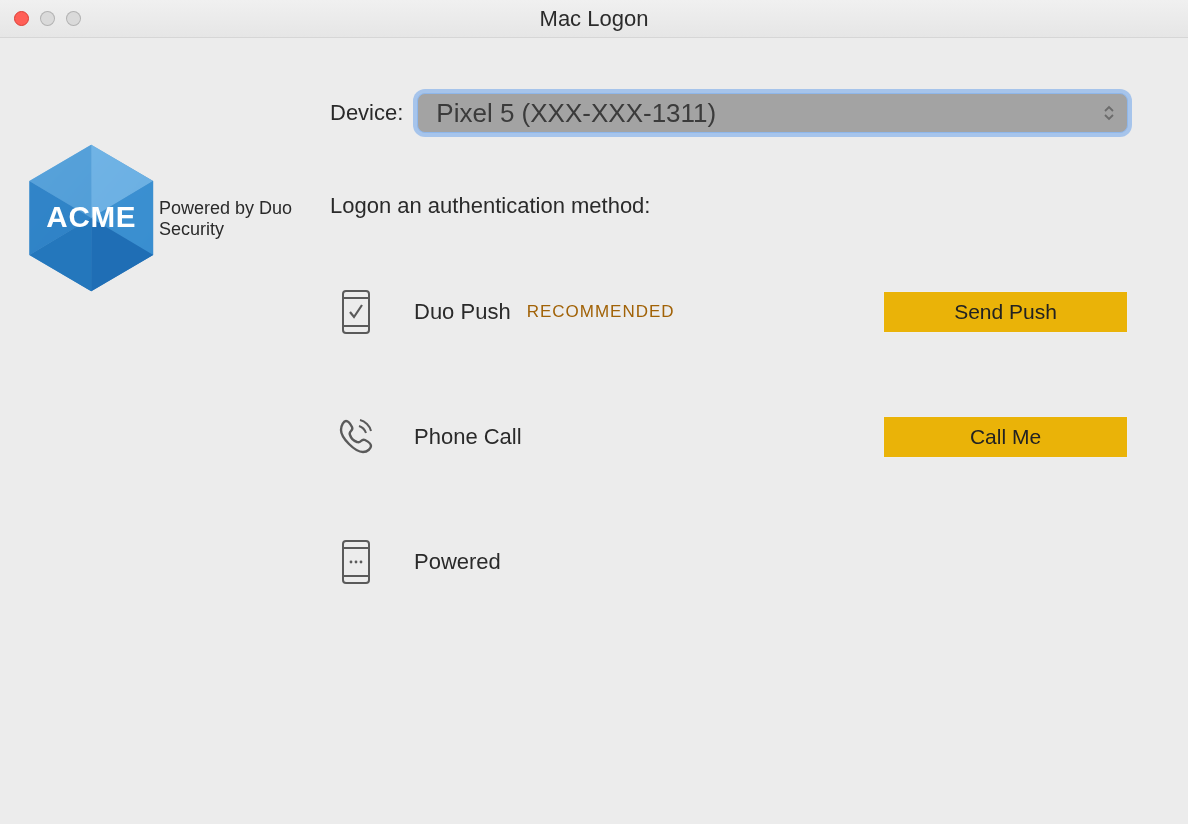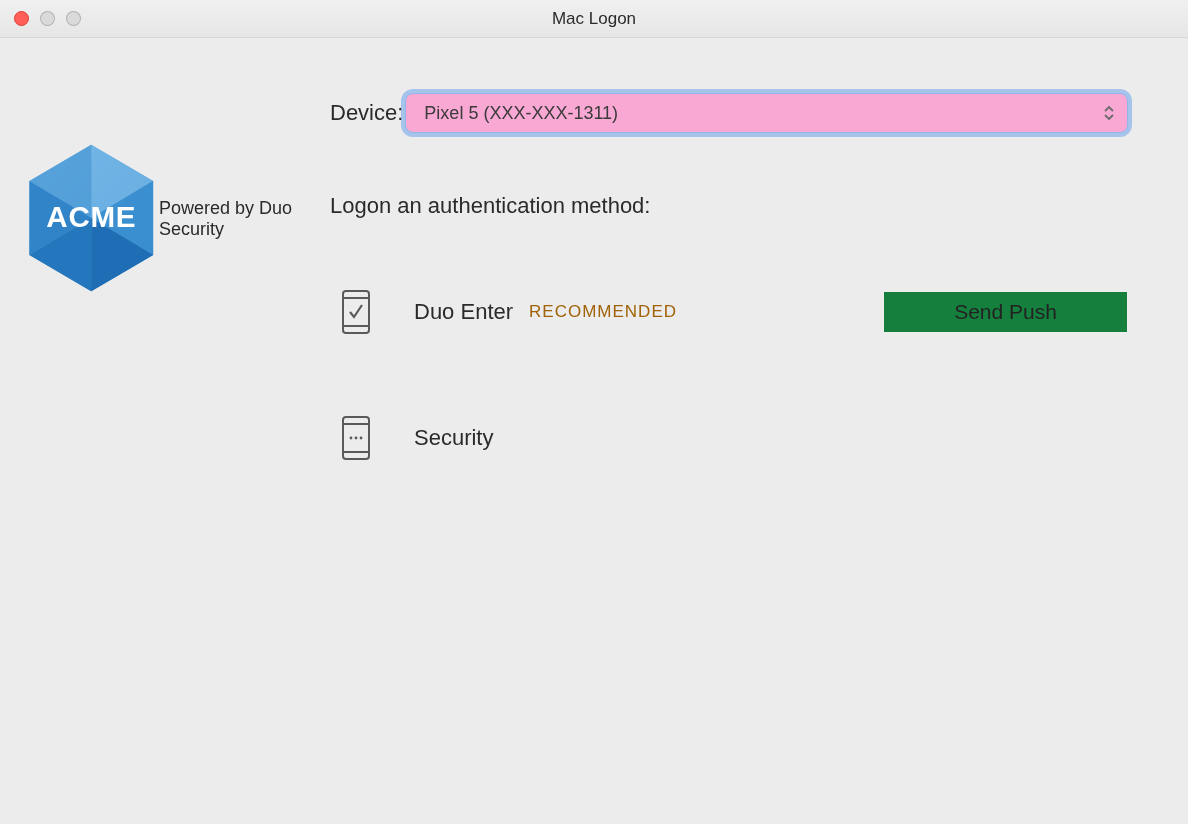--- a/index.html
+++ b/index.html
@@ -26,21 +26,21 @@
     }
     .tl {
       width: 15px; height: 15px; border-radius: 50%;
       border: 1px solid rgba(0,0,0,0.18);
     }
     .tl.red  { background: #ff5f57; border-color: #dc3e35; }
     .tl.gray { background: #dadada; }
     .title {
       position: absolute;
       left: 0; right: 0; text-align: center;
-      font-size: 17px;
+      font-size: 22px;
       color: #2b2b2b;
     }
     .body {
       display: flex;
       padding: 55px 60px 0 30px;
       height: calc(100% - 38px);
     }
     .left {
       width: 260px;
       display: flex;
@@ -57,32 +57,32 @@
     }
     .main {
       flex: 1;
       padding-left: 40px;
     }
     .row {
       display: flex;
       align-items: center;
     }
     .device-row { margin-bottom: 60px; }
-    .device-label { font-size: 22px; color: #2a2a2a; margin-right: 2px; white-space: nowrap; }
+    .device-label { font-size: 22px; color: #2a2a2a; margin-right: 14px; white-space: nowrap; }
     .device-select {
       flex: 1;
       height: 40px;
       border: 1px solid #8fb7ea;
       border-radius: 8px;
-      background: #f9a8d4;
+      background: #a3a3a3;
       box-shadow: 0 0 0 4px rgba(83,149,234,0.45);
       display: flex;
       align-items: center;
       padding: 0 25px 0 18px;
-      font-size: 18px;
+      font-size: 26px;
       color: #3b3b3b;
       position: relative;
     }
     .device-select .arrows {
       position: absolute;
       right: 10px;
       top: 50%;
       transform: translateY(-50%);
       width: 16px; height: 24px;
       color: #6b6b6b;
@@ -114,21 +114,21 @@
     .recommended {
       margin-left: 16px;
       color: #a16207;
       font-size: 17px;
       letter-spacing: 1px;
     }
     .spacer { flex: 1; }
     .method-btn {
       width: 245px;
       height: 42px;
-      background: #15803d;
+      background: #eab308;
       border: 1px solid #eee;
       font-size: 21px;
       color: #222;
       display: flex;
       align-items: center;
       justify-content: center;
       cursor: pointer;
     }
   </style>
 </head>
@@ -184,36 +184,48 @@
 
     <div class="method-row">
       <div class="method-icon">
         <svg width="30" height="46" viewBox="0 0 30 46" fill="none" stroke="#5a5a5a" stroke-width="2">
           <rect x="2" y="2" width="26" height="42" rx="3"></rect>
           <line x1="2" y1="9" x2="28" y2="9"></line>
           <line x1="2" y1="37" x2="28" y2="37"></line>
           <polyline points="9,23 13,28 21,16" stroke-width="2.2"></polyline>
         </svg>
       </div>
-      <div class="method-label">Duo Enter</div>
+      <div class="method-label">Duo Push</div>
       <div class="recommended">RECOMMENDED</div>
       <div class="spacer"></div>
       <div class="method-btn">Send Push</div>
     </div>
 
+    <div class="method-row">
+      <div class="method-icon">
+        <svg width="44" height="44" viewBox="0 0 44 44" fill="none" stroke="#5a5a5a" stroke-width="2.4">
+          <path d="M12 6c3 0 5 4 6 6s0 3-1 4c-1 1-2 2-1 4 1 3 4 6 7 7 2 1 3 0 4-1s2-2 4-1 6 3 6 6c0 2-3 6-8 6-8 0-22-14-22-22 0-5 3-9 5-9z"></path>
+          <path d="M26 5c5 1 10 6 11 11" stroke-width="2"></path>
+          <path d="M25 11c3 1 6 4 7 7" stroke-width="2"></path>
+        </svg>
+      </div>
+      <div class="method-label">Phone Call</div>
+      <div class="spacer"></div>
+      <div class="method-btn">Call Me</div>
+    </div>
 
     <div class="method-row">
       <div class="method-icon">
         <svg width="30" height="46" viewBox="0 0 30 46" fill="none" stroke="#5a5a5a" stroke-width="2">
           <rect x="2" y="2" width="26" height="42" rx="3"></rect>
           <line x1="2" y1="9" x2="28" y2="9"></line>
           <line x1="2" y1="37" x2="28" y2="37"></line>
           <circle cx="10" cy="23" r="1.4" fill="#5a5a5a" stroke="none"></circle>
           <circle cx="15" cy="23" r="1.4" fill="#5a5a5a" stroke="none"></circle>
           <circle cx="20" cy="23" r="1.4" fill="#5a5a5a" stroke="none"></circle>
         </svg>
       </div>
-      <div class="method-label">Security</div>
+      <div class="method-label">Powered</div>
       <div class="spacer"></div>
     </div>
 
   </div>
 </div>
 
 </body></html>

